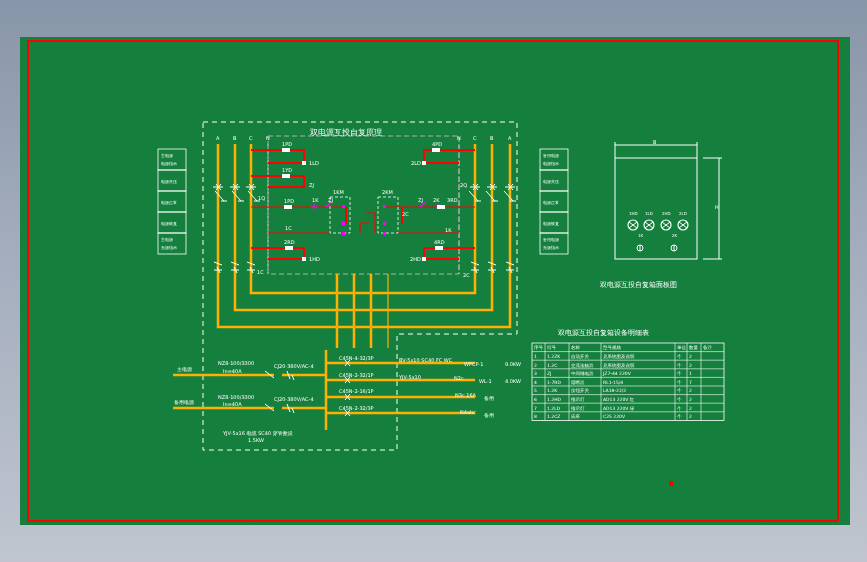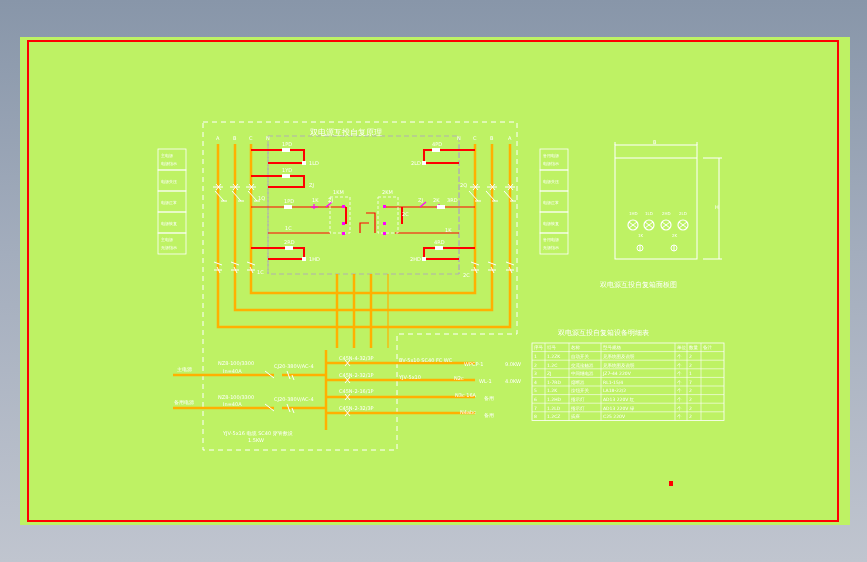--- a/index.html
+++ b/index.html
@@ -4,21 +4,21 @@
 <style>
   html, body { margin:0; padding:0; }
   body {
     width:867px; height:562px; overflow:hidden;
     background: linear-gradient(to bottom, #8896a9 0%, #a3adbd 45%, #c0c5cf 100%);
     font-family: "DejaVu Sans", sans-serif;
     position: relative;
   }
   #viewport {
     position:absolute; left:20px; top:37px; width:830px; height:488px;
-    background:#bef264;
+    background:#15803d;
   }
   #drawing { position:absolute; left:0; top:0; }
   .t { fill:#fff; font-family:"DejaVu Sans", sans-serif; }
 </style>
 </head>
 <body>
 
 <div id="viewport">
 <svg id="drawing" width="830" height="488" viewBox="0 0 830 488" xmlns="http://www.w3.org/2000/svg">
 

